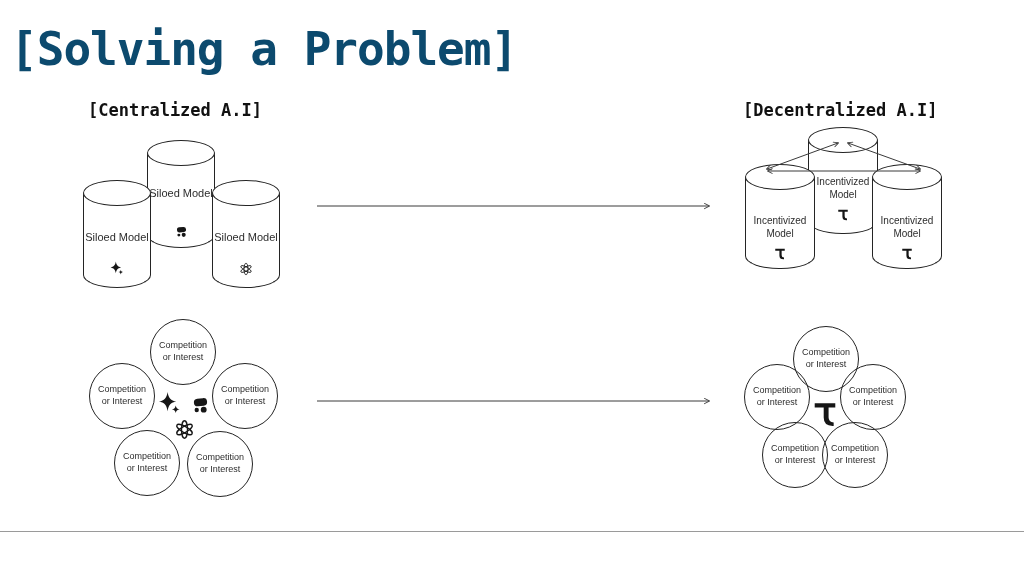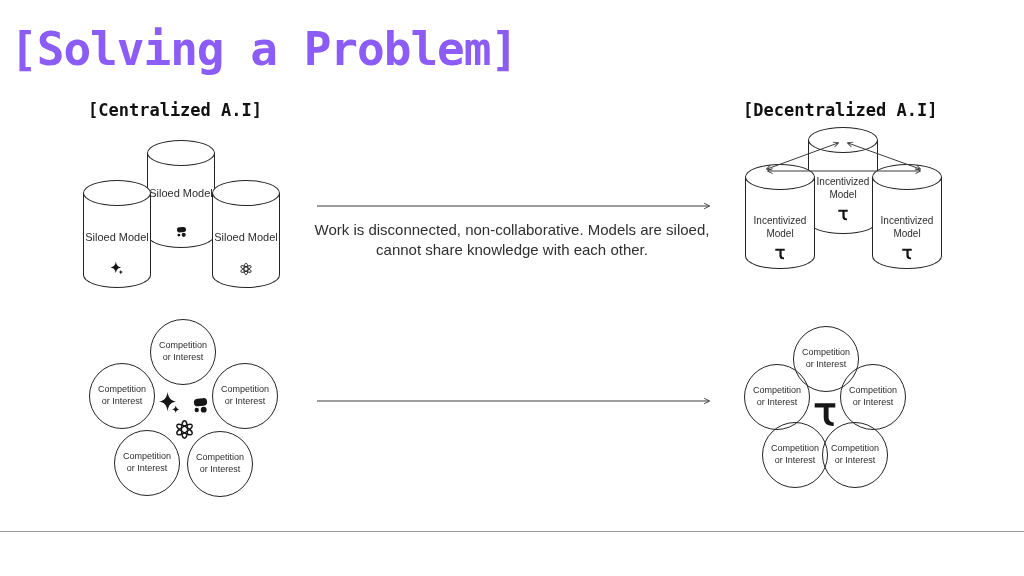--- a/index.html
+++ b/index.html
@@ -4,21 +4,21 @@
 <style>
   html,body{margin:0;padding:0;background:#e8e8e8;}
   .slide{
     position:relative;width:1024px;height:576px;background:#ffffff;
     overflow:hidden;font-family:"Liberation Sans",sans-serif;color:#2a2a2a;
   }
   
   .slide-title{
     position:absolute;left:10px;top:22px;margin:0;
     font-family:"DejaVu Sans Mono",monospace;font-weight:bold;
-    font-size:46px;letter-spacing:-1px;color:#8b5cf6;white-space:nowrap;
+    font-size:46px;letter-spacing:-1px;color:#0c4a6e;white-space:nowrap;
   }
   .col-heading{
     position:absolute;top:100px;
     font-family:"DejaVu Sans Mono",monospace;font-weight:bold;
     font-size:17px;color:#111;white-space:nowrap;
   }
   .heading-left{left:88px;}
   .heading-right{left:743px;}
   
   .cyl-group{position:absolute;width:197px;height:152px;}
@@ -171,21 +171,20 @@
   </div>
 
   <svg class="flow-arrow arrow1" width="400" height="14">
     <defs>
       <marker id="ah1" viewBox="0 0 10 10" refX="8" refY="5" markerWidth="7" markerHeight="7" orient="auto">
         <path d="M1 1 L9 5 L1 9" fill="none" stroke="#3a3a3a" stroke-width="1.3"></path>
       </marker>
     </defs>
     <line x1="2" y1="7" x2="394" y2="7" stroke="#3a3a3a" stroke-width="1" marker-end="url(#ah1)"></line>
   </svg>
-  <div class="row-caption caption1">Work is disconnected, non-collaborative. Models are siloed, cannot share knowledge with each other.</div>
 
   <svg class="flow-arrow arrow2" width="400" height="14">
     <defs>
       <marker id="ah2" viewBox="0 0 10 10" refX="8" refY="5" markerWidth="7" markerHeight="7" orient="auto">
         <path d="M1 1 L9 5 L1 9" fill="none" stroke="#3a3a3a" stroke-width="1.3"></path>
       </marker>
     </defs>
     <line x1="2" y1="7" x2="394" y2="7" stroke="#3a3a3a" stroke-width="1" marker-end="url(#ah2)"></line>
   </svg>
 

